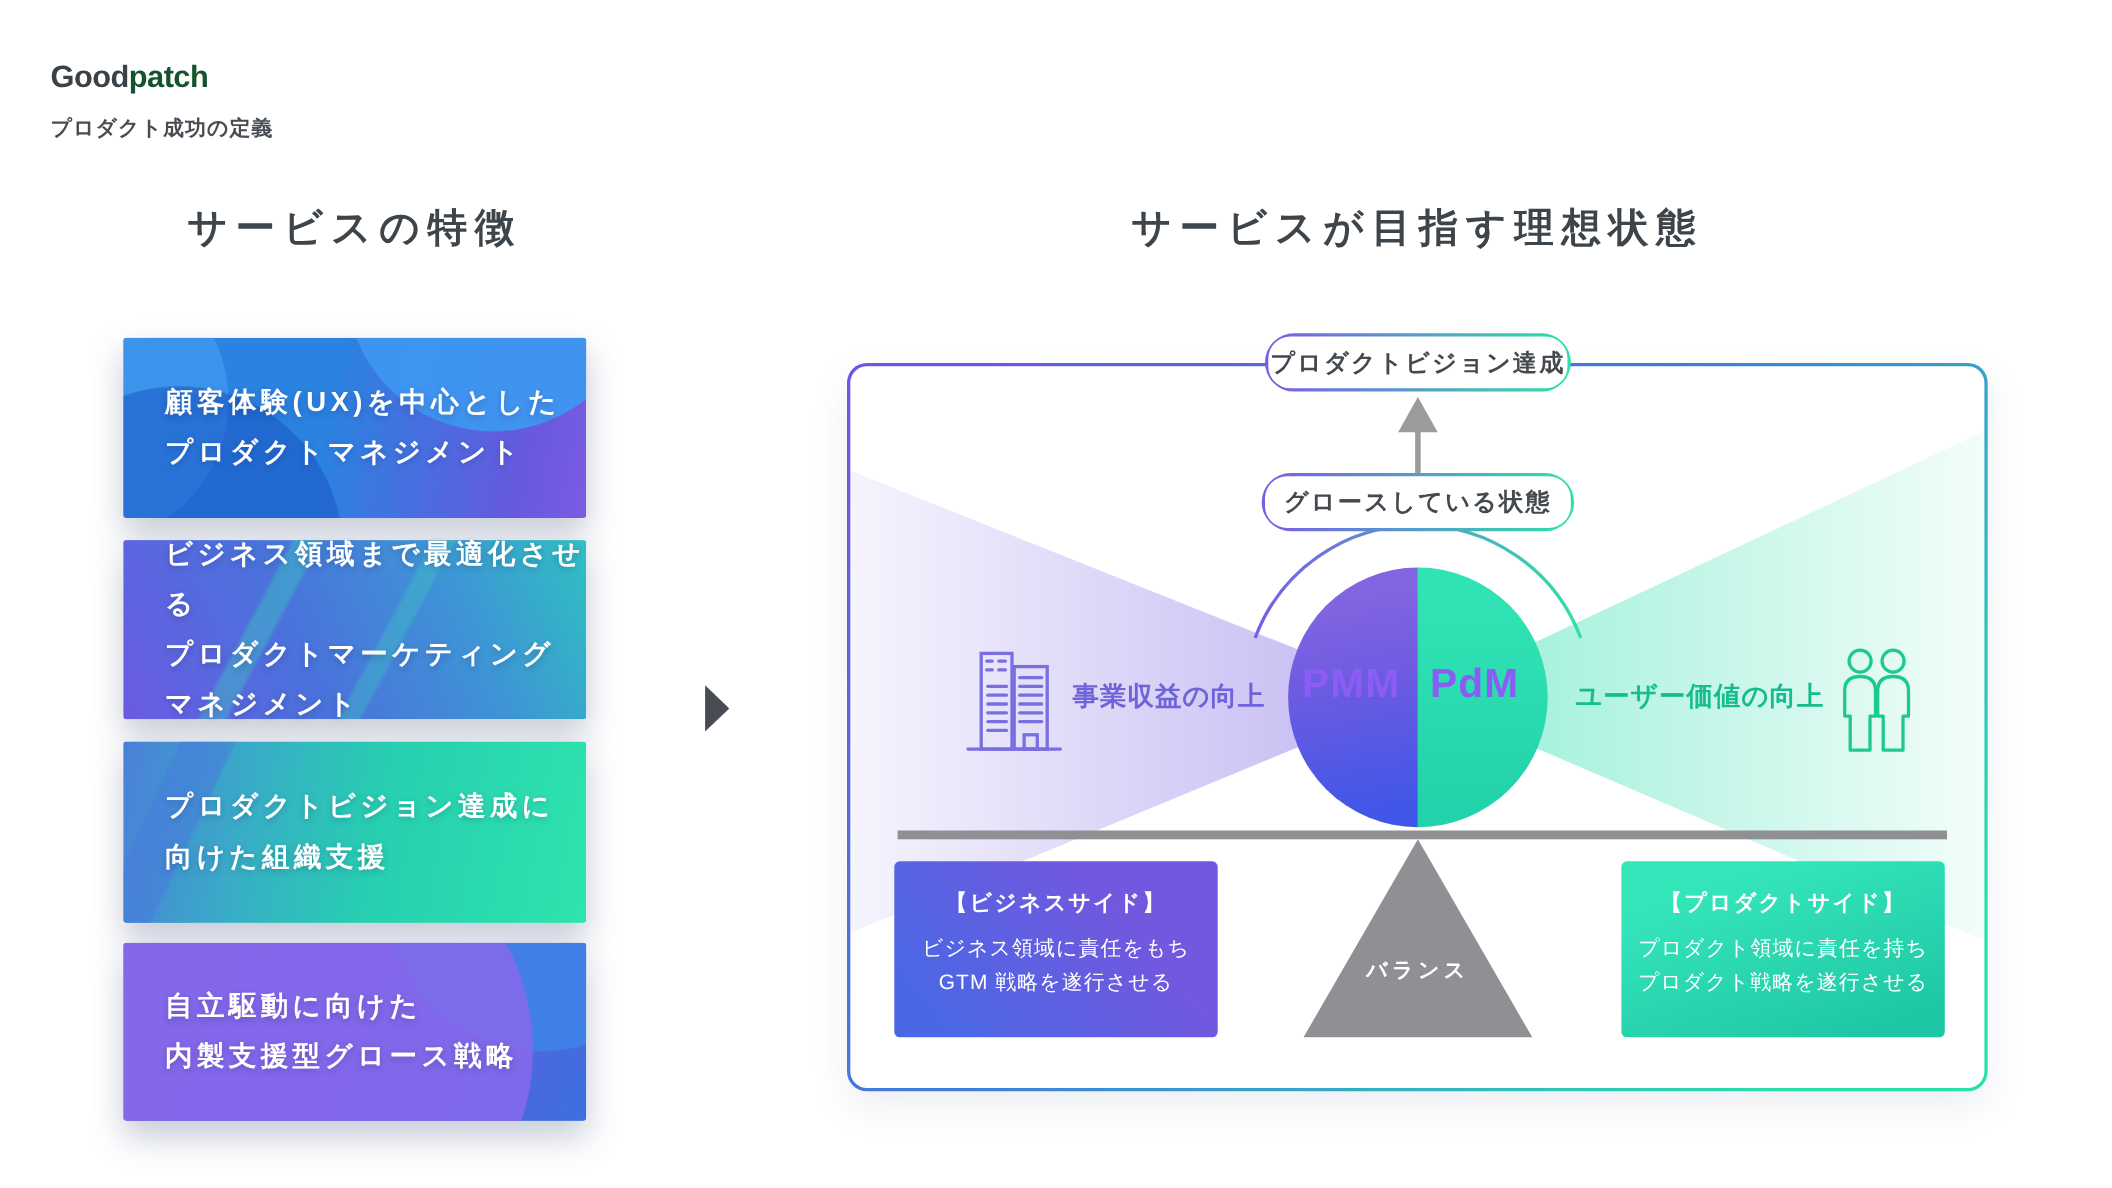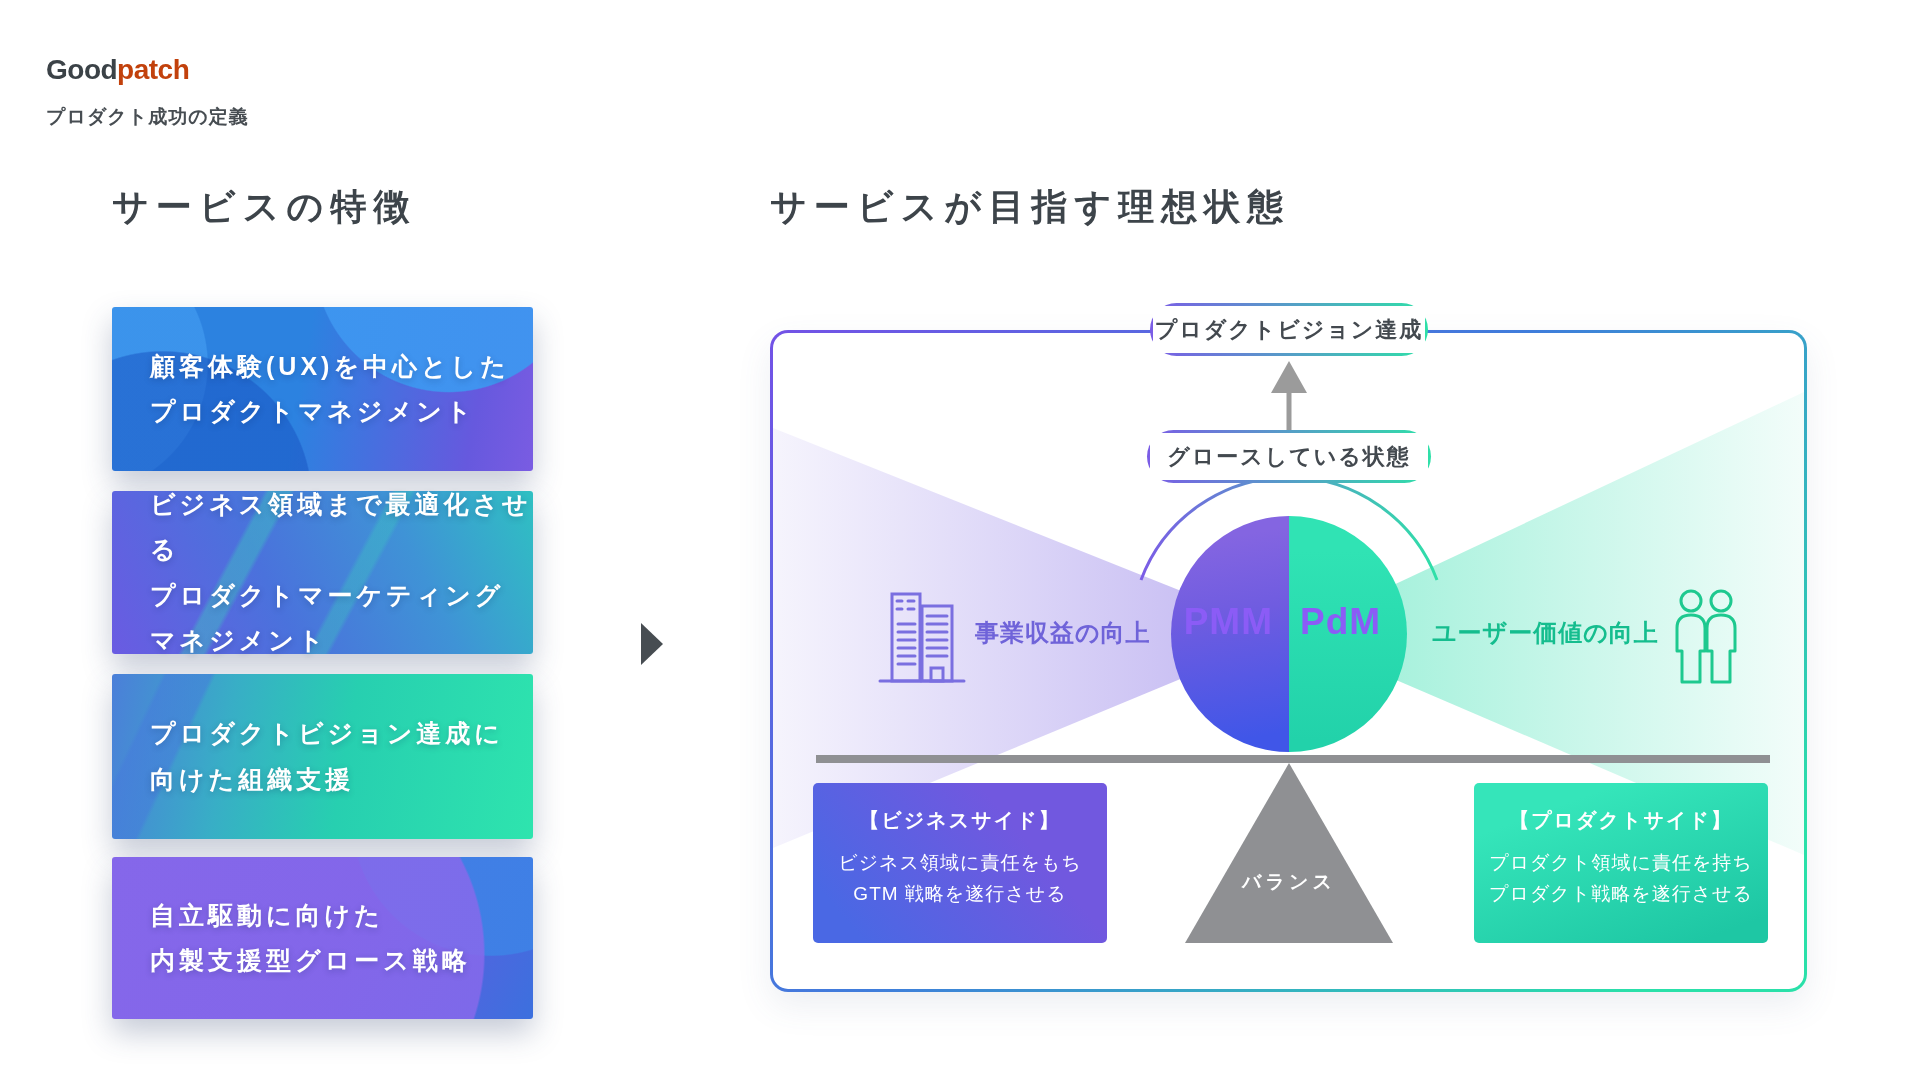--- a/index.html
+++ b/index.html
@@ -4,25 +4,25 @@
 <style>
   * { margin:0; padding:0; box-sizing:border-box; }
   html,body { width:1920px; height:1080px; background:#ffffff;
     font-family:"Liberation Sans","DejaVu Sans",sans-serif; overflow:hidden; }
   .abs { position:absolute; }
   body { position:relative; }
 
   
   .logo { left:46px; top:54px; font-size:28px; font-weight:700; letter-spacing:-0.5px; }
   .logo .g-dark { color:#3b4247; }
-  .logo .g-blue { color:#c2410c; }
+  .logo .g-blue { color:#14532d; }
   .subtitle { left:46px; top:104px; font-size:19px; font-weight:700; color:#474d52; letter-spacing:1px; }
 
   
-  .col-heading { font-size:36px; font-weight:700; color:#3d444a; letter-spacing:7px; }
+  .col-heading { font-size:36px; font-weight:700; color:#3d444a; letter-spacing:7px; text-align:center; }
   .left-heading { left:112px; width:421px; top:183px; }
   .right-heading { left:770px; width:1037px; top:183px; }
 
   
   .feature-card { left:112px; width:421px; border-radius:3px;
     display:flex; flex-direction:column; justify-content:center;
     padding-left:38px; color:#fff; font-size:25px; font-weight:700;
     letter-spacing:4px; line-height:1.82;
     box-shadow:0 14px 30px rgba(50,70,110,.28);
     text-shadow:0 2px 6px rgba(10,30,80,.25);margin-top:20px; }
@@ -57,21 +57,21 @@
   .diagram-frame { left:770px; top:330px; width:1037px; height:662px; border-radius:18px;
     background:linear-gradient(135deg,#7352e6 0%,#3f7ddb 45%,#2ae0a9 90%);
     box-shadow:0 14px 34px rgba(80,100,140,.10); }
   .diagram-inner { position:absolute; inset:3px; background:#fff; border-radius:15px; }
   .diagram-inner > * { position:absolute; }
   svg.lines-layer { left:0; top:0; }
 
   
   .pill { height:53px; border-radius:27px; padding:3px;
     background:linear-gradient(90deg,#7b5ce6,#2fe0a8); }
-  .pill-inner { width:100%; height:100%; border-radius:4px; background:#fff;
+  .pill-inner { width:100%; height:100%; border-radius:20px; background:#fff;
     display:flex; align-items:center; justify-content:center;
     font-size:22px; font-weight:700; color:#43494f; letter-spacing:2px; }
   .pill-vision { left:377px; top:-30px; width:278px; }
   .pill-growth { left:374px; top:97px; width:284px; }
 
   
   .half { top:183px; width:118px; height:236px; }
   .half-pmm { left:398px; border-radius:118px 0 0 118px;
     background:linear-gradient(170deg,#8465e1 12%,#6f5ce0 42%,#4056e8 92%); }
   .half-pdm { left:516px; border-radius:0 118px 118px 0;

